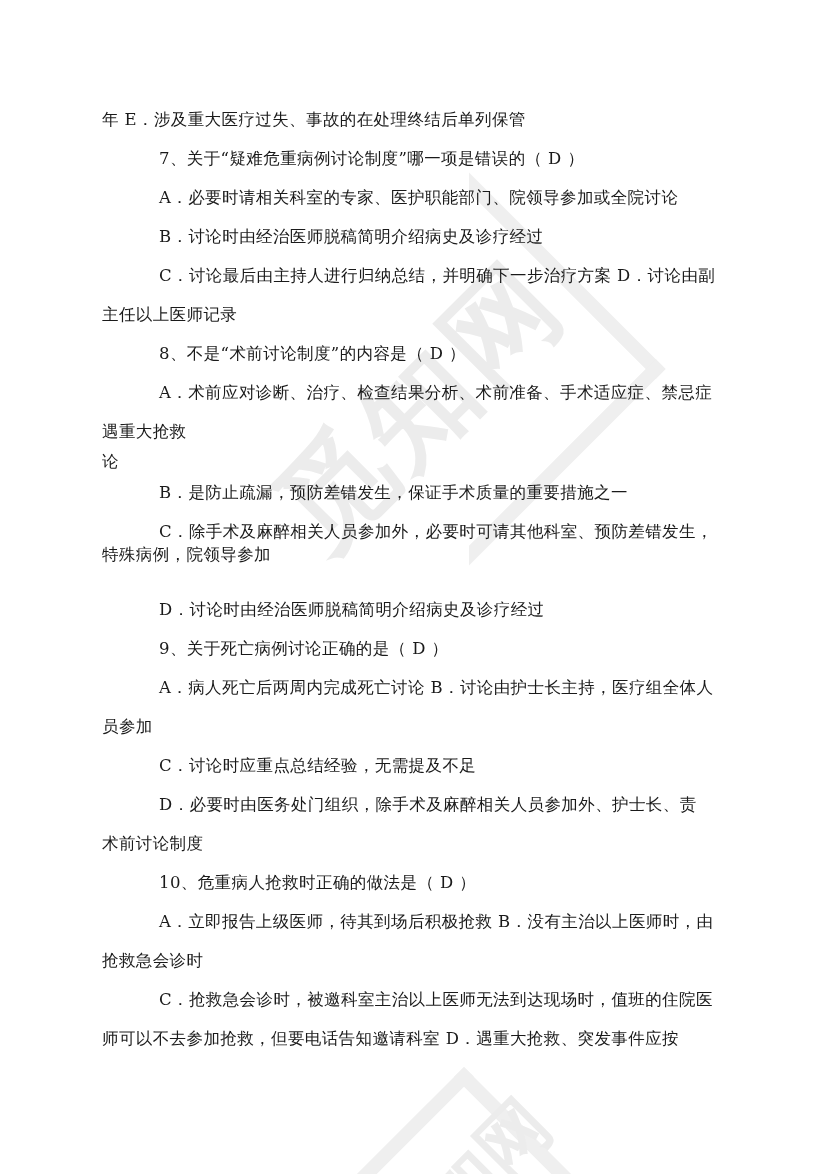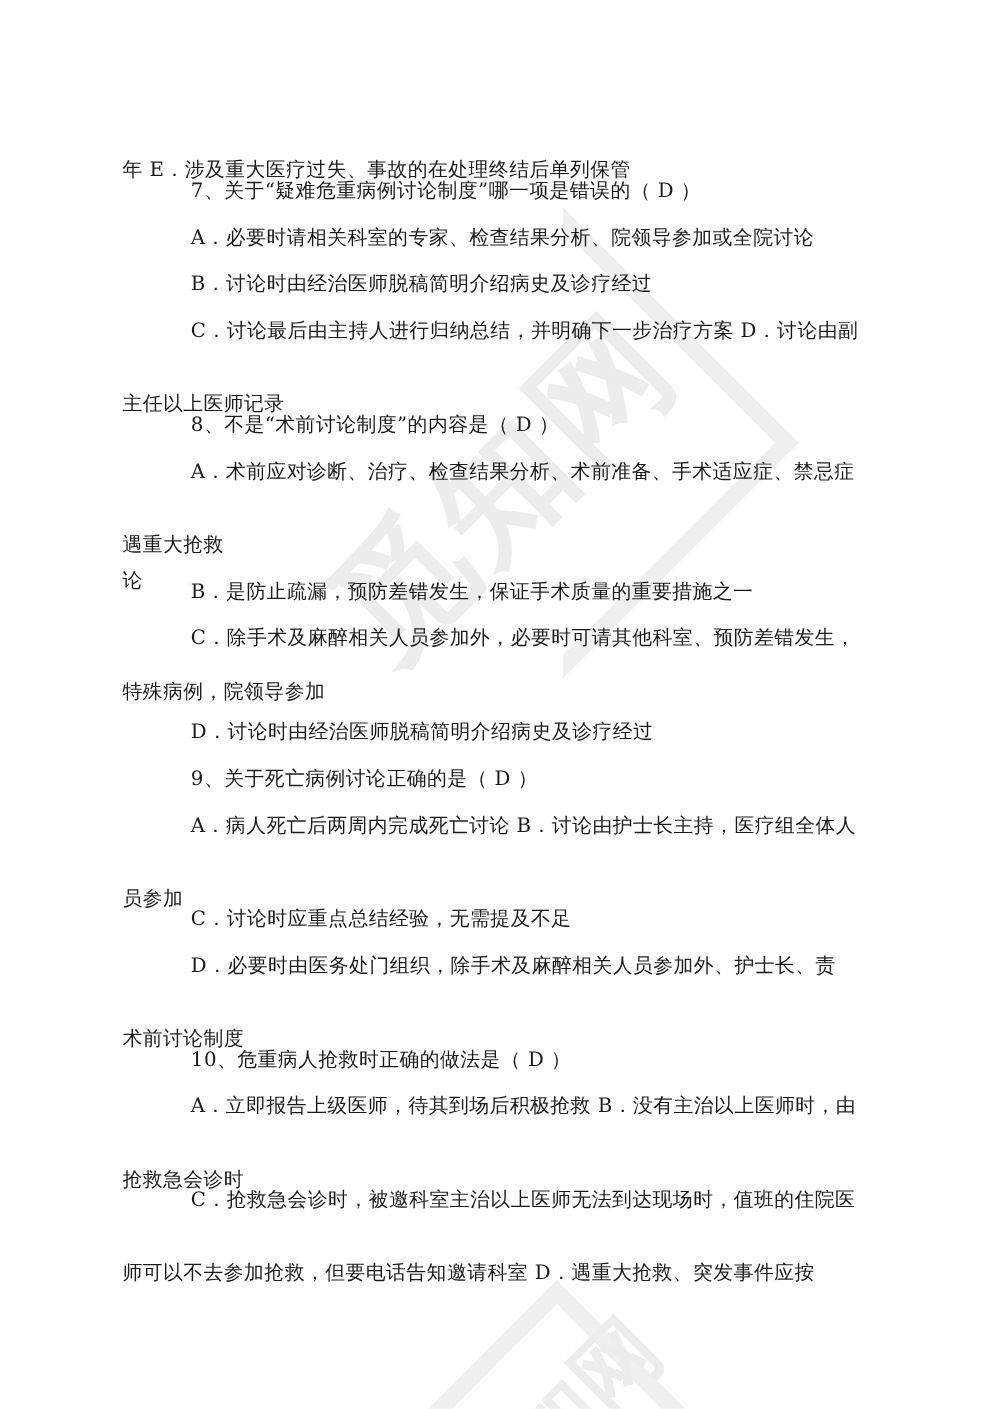--- a/index.html
+++ b/index.html
@@ -76,37 +76,37 @@
       width: 830px;
       z-index: 1;
     }
     .line {
       position: absolute;
       font-size: 16.5px;
       line-height: 22px;
       white-space: nowrap;
       letter-spacing: 0.4px;
     }
-    .flush { left: 102px; margin-top: 22px; }
+    .flush { left: 102px; }
     .indent { left: 159px; }
   </style>
 </head>
 <body>
 
 <div class="page">
 
   <div class="wm-frame wm-frame-main"></div>
   <div class="watermark wm-main">觅知网</div>
   <div class="wm-frame wm-frame-bottom"></div>
   <div class="watermark wm-bottom">觅知网</div>
 
   <div class="content">
     <div class="line flush" style="top:109px">年 E．涉及重大医疗过失、事故的在处理终结后单列保管</div>
     <div class="line indent" style="top:148px">7、关于“疑难危重病例讨论制度”哪一项是错误的（ D ）</div>
-    <div class="line indent" style="top:187px">A．必要时请相关科室的专家、检查结果分析、院领导参加或全院讨论</div>
+    <div class="line indent" style="top:187px">A．必要时请相关科室的专家、医护职能部门、院领导参加或全院讨论</div>
     <div class="line indent" style="top:226px">B．讨论时由经治医师脱稿简明介绍病史及诊疗经过</div>
     <div class="line indent" style="top:265px">C．讨论最后由主持人进行归纳总结，并明确下一步治疗方案 D．讨论由副</div>
     <div class="line flush" style="top:304px">主任以上医师记录</div>
     <div class="line indent" style="top:343px">8、不是“术前讨论制度”的内容是（ D ）</div>
     <div class="line indent" style="top:382px">A．术前应对诊断、治疗、检查结果分析、术前准备、手术适应症、禁忌症</div>
     <div class="line flush" style="top:421px">遇重大抢救</div>
     <div class="line flush" style="top:451px">论</div>
     <div class="line indent" style="top:482px">B．是防止疏漏，预防差错发生，保证手术质量的重要措施之一</div>
     <div class="line indent" style="top:521px">C．除手术及麻醉相关人员参加外，必要时可请其他科室、预防差错发生，</div>
     <div class="line flush" style="top:544px">特殊病例，院领导参加</div>

